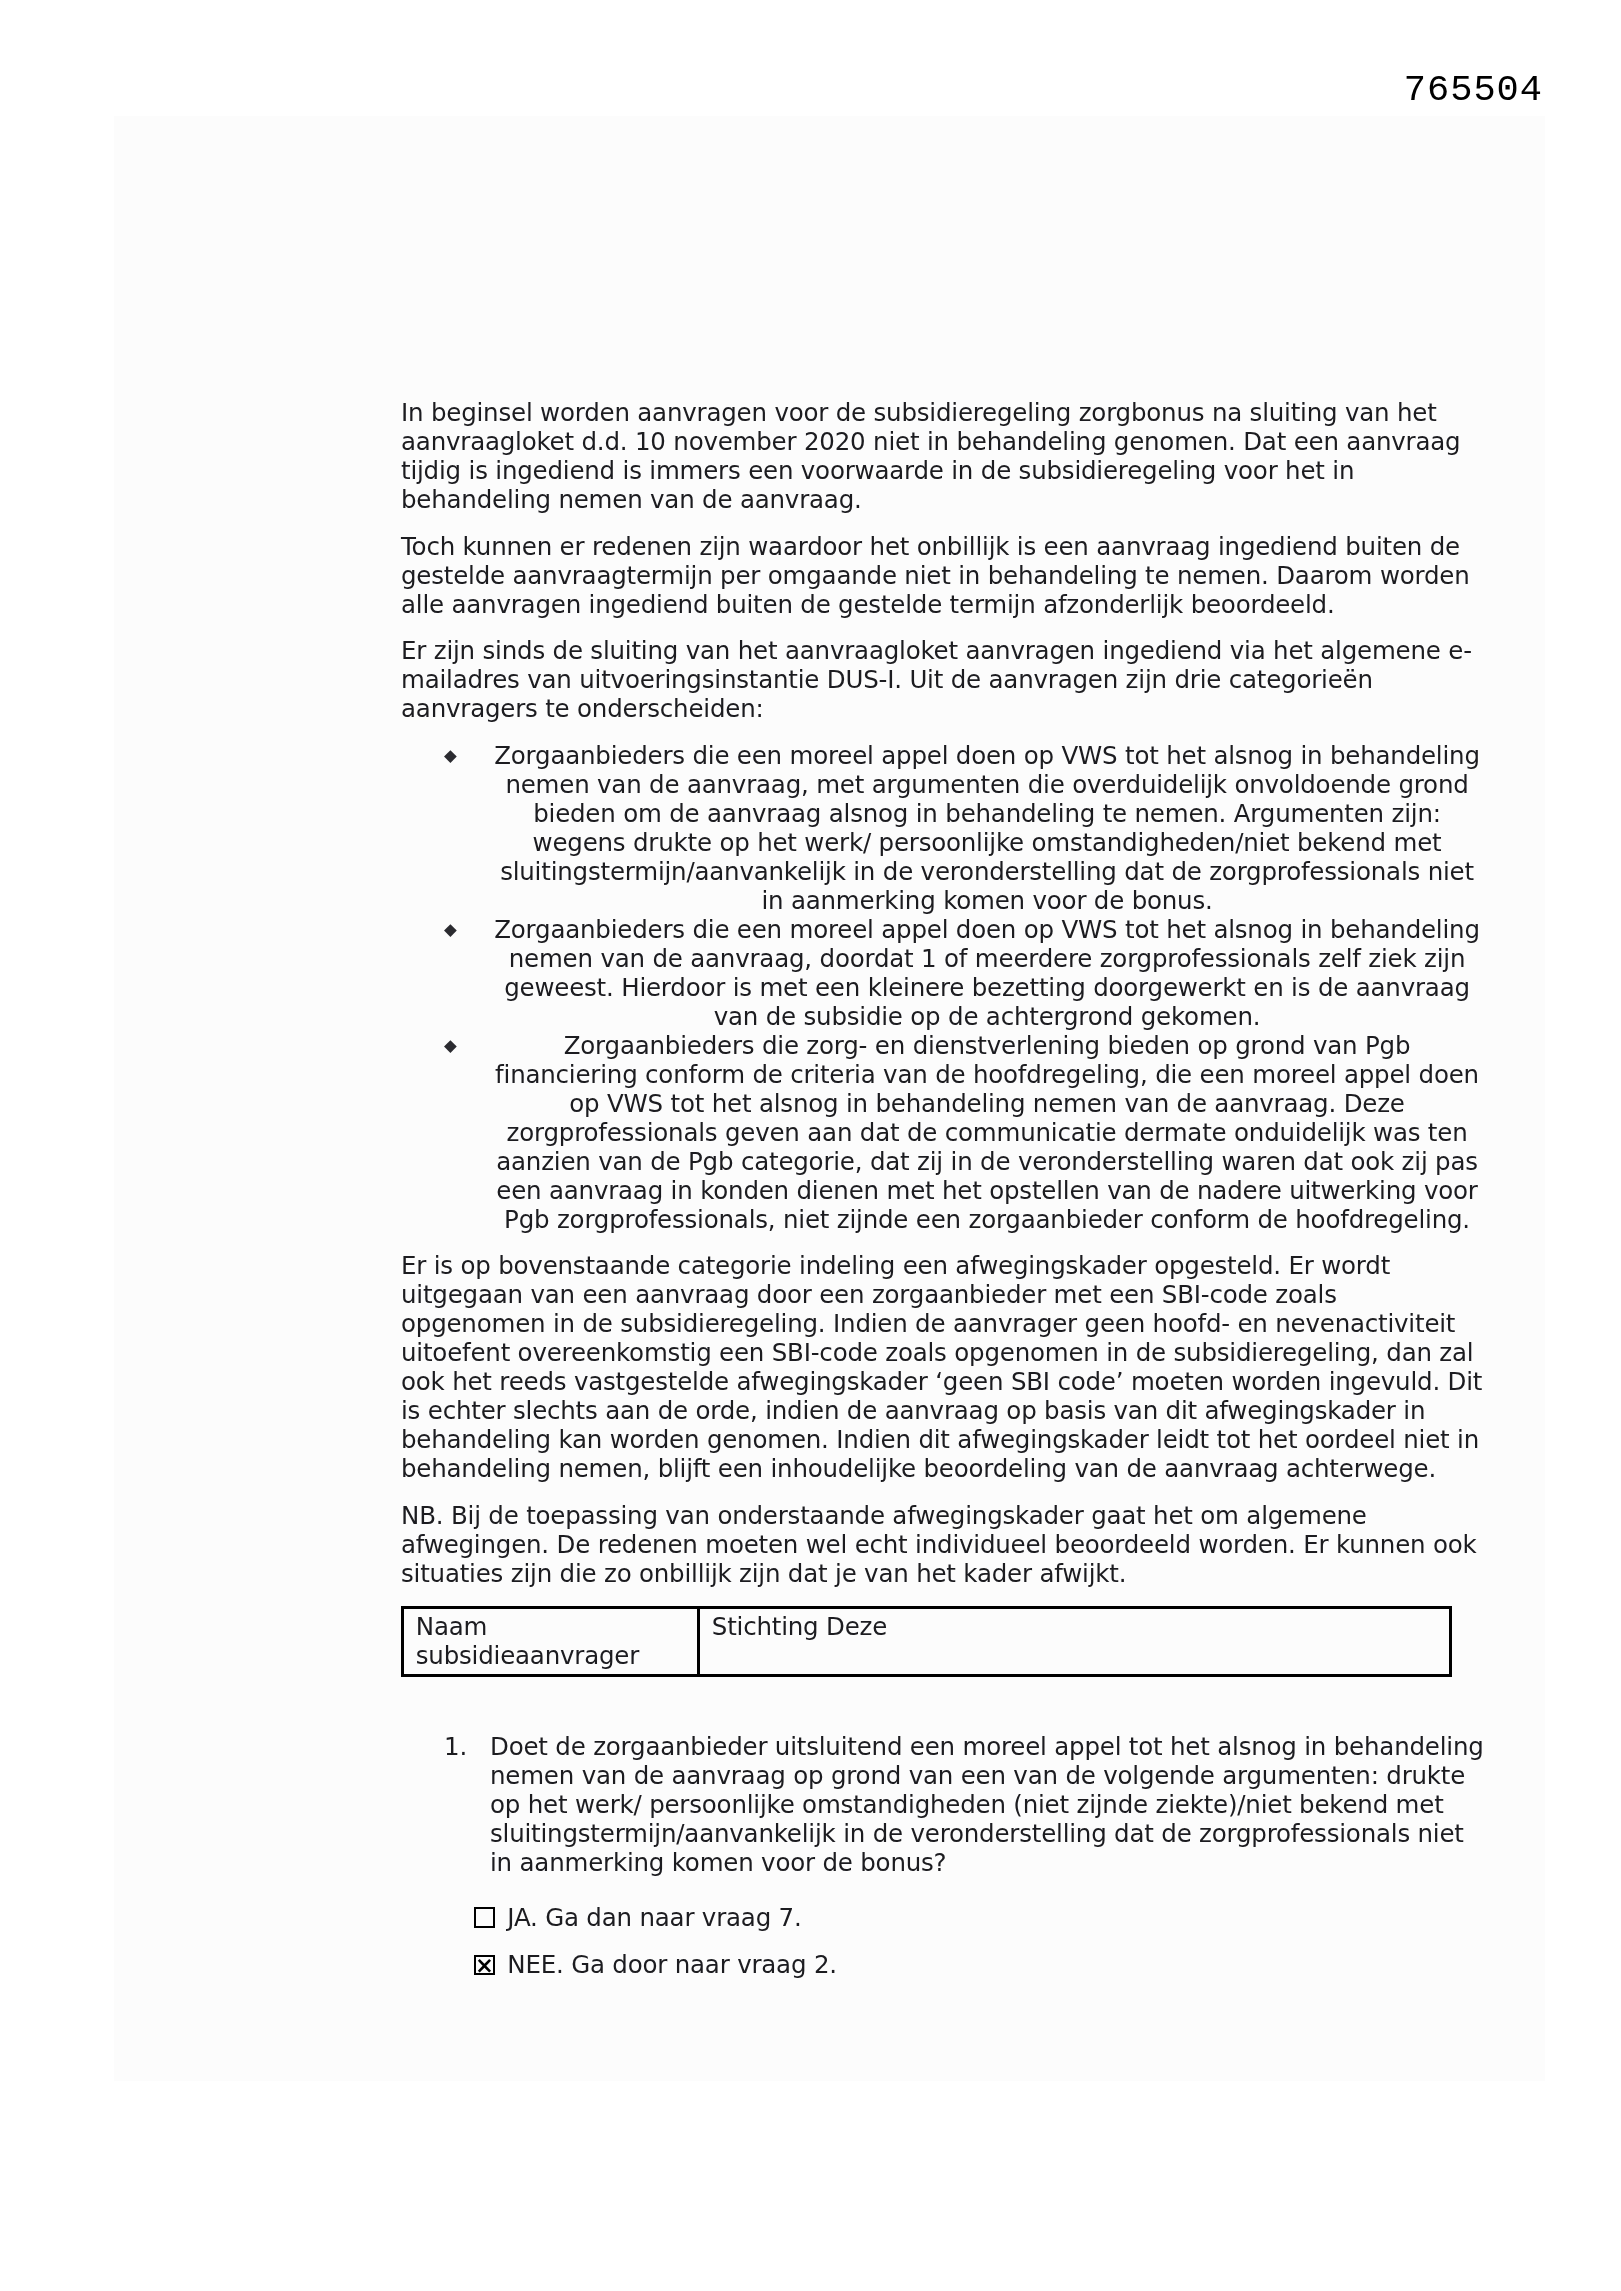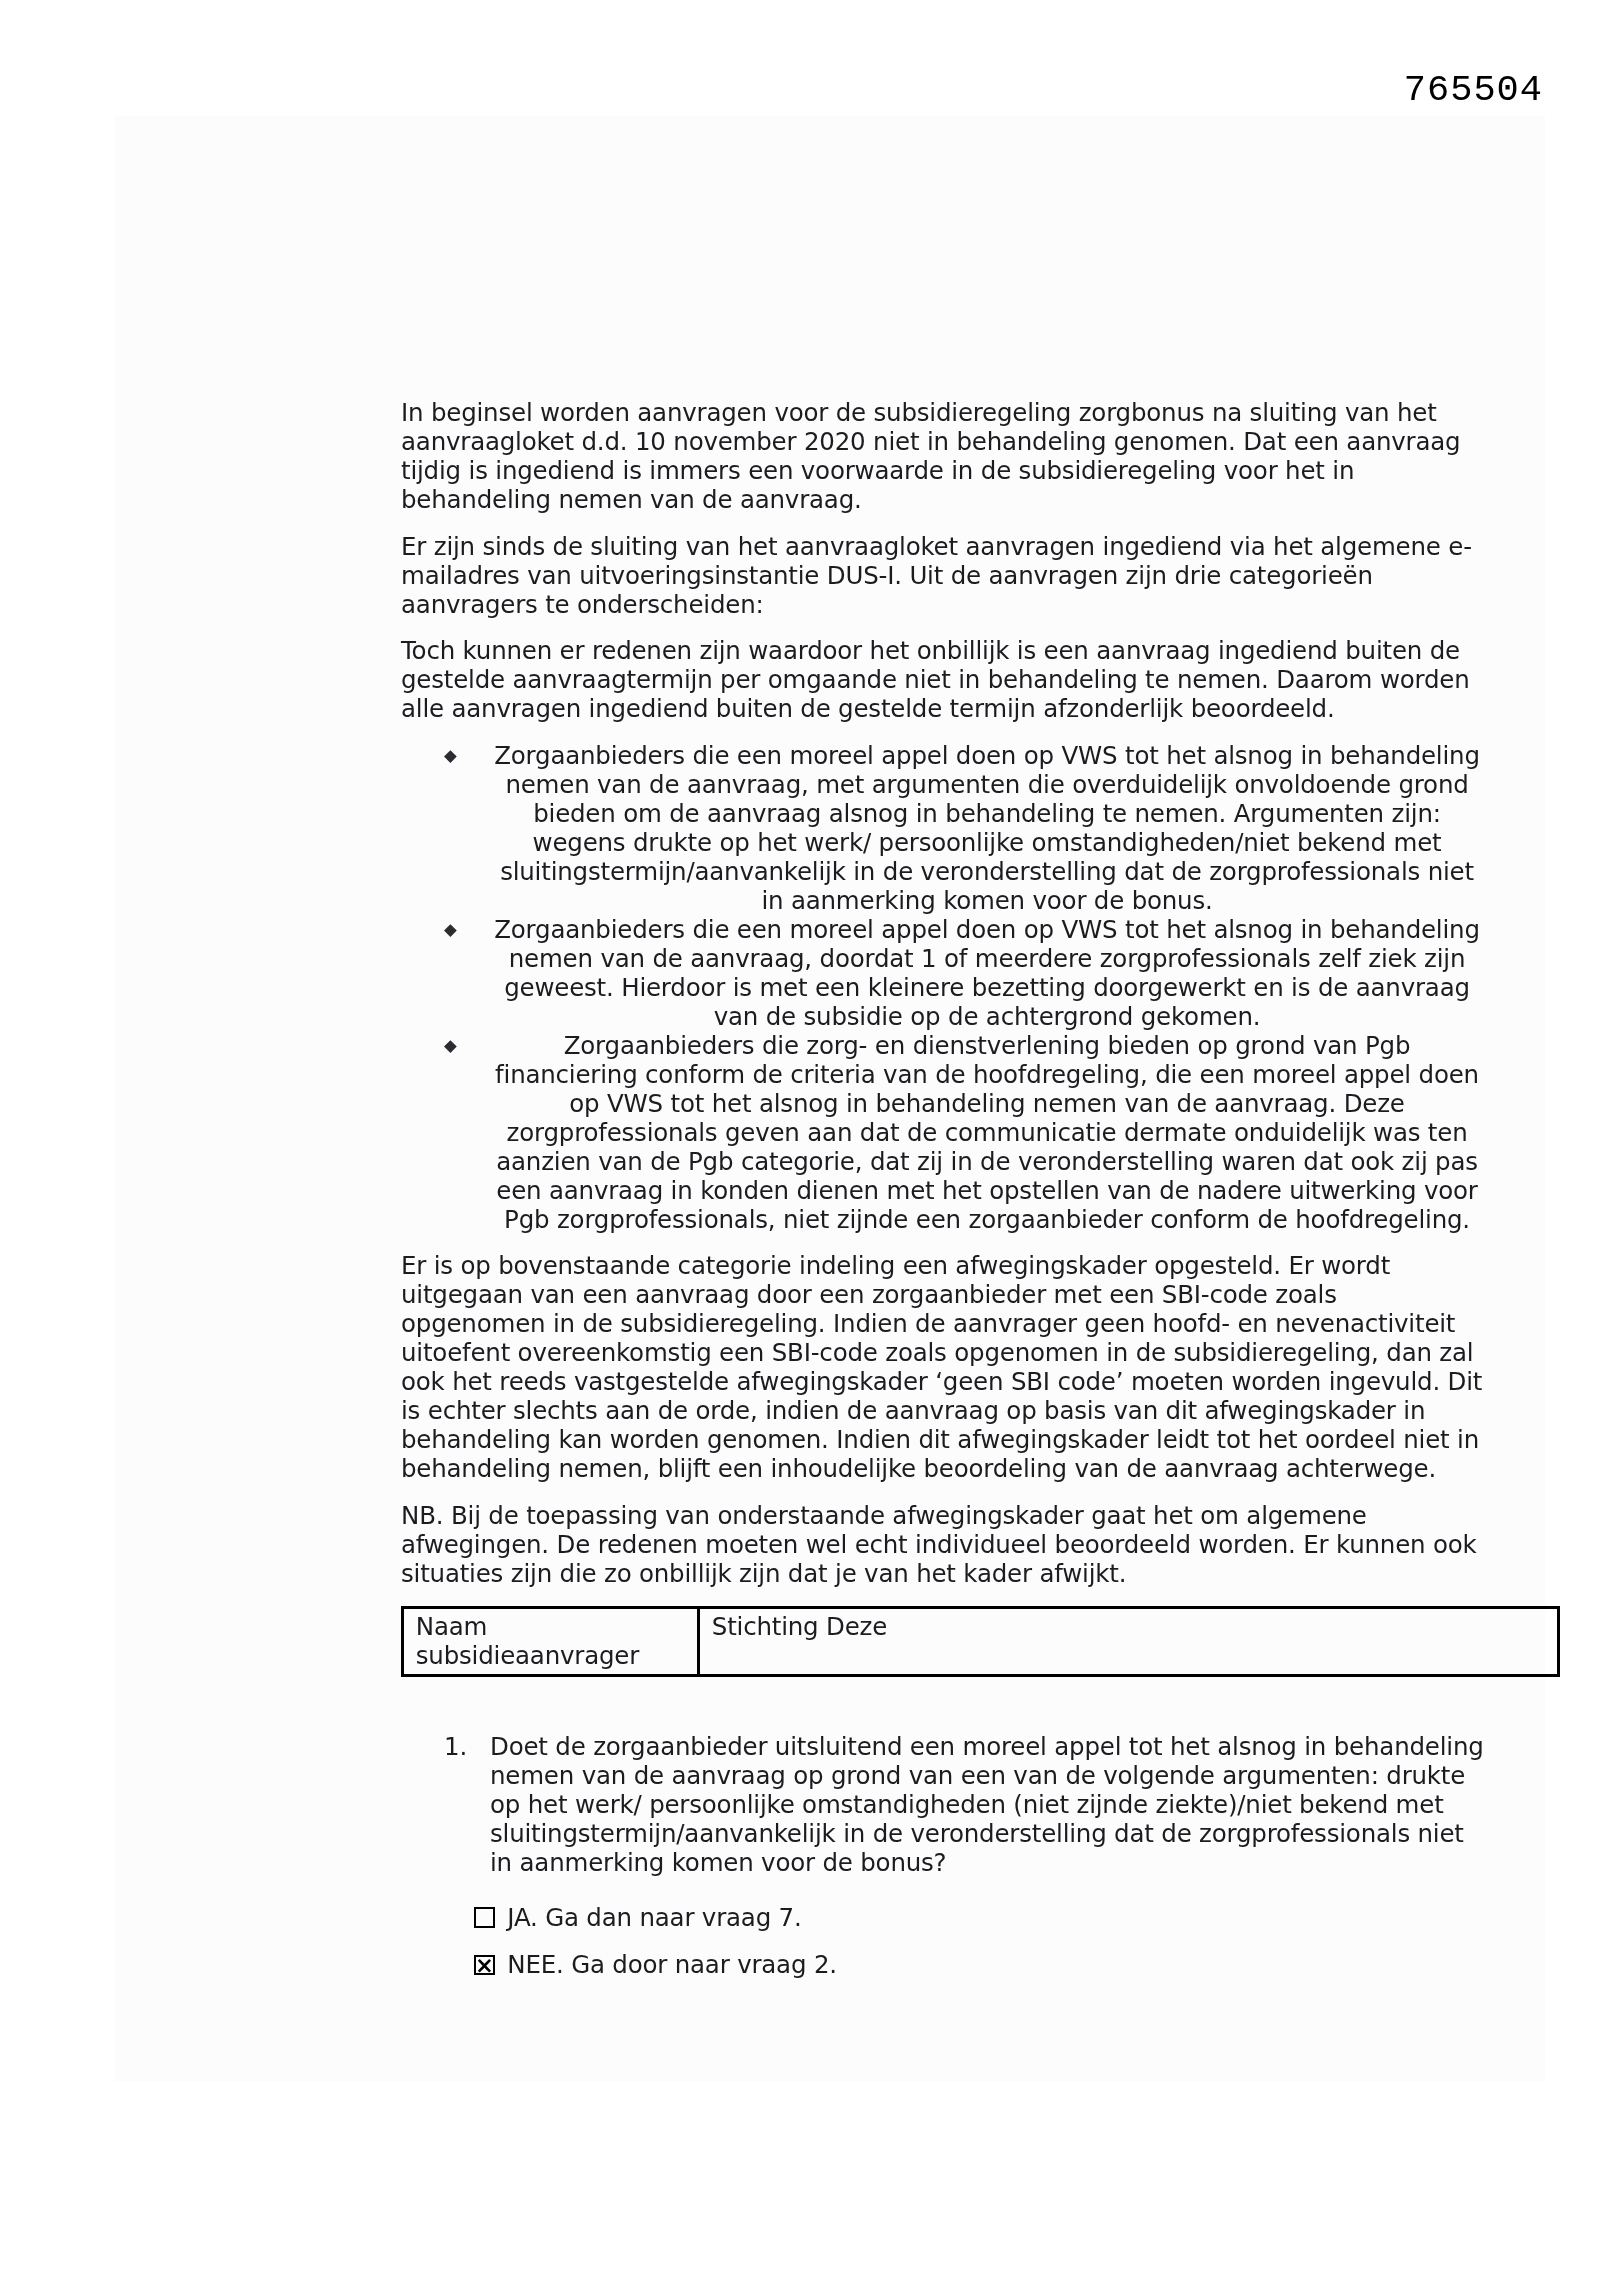--- a/index.html
+++ b/index.html
@@ -52,21 +52,21 @@
     transform:rotate(45deg);
   }
   .section-heading {
     font-size:23.5px;
     font-weight:bold;
     color:#101014;
     margin:25.5px 0 13.7px 0;
   }
   table.kv {
     border-collapse:collapse;
-    width:1159px;
+    width:1051px;
     margin-bottom:55px;
     table-layout:fixed;
   }
   table.kv td {
     border:3.9px solid #000;
     padding:3.9px 11.8px;
     height:55px;
     vertical-align:top;
     font-size:24.5px;
   }
@@ -102,22 +102,22 @@
 </head>
 <body>
 
 <div class="doc-number">765504</div>
 
 <div class="page">
   <div class="content">
 
 
     <p class="para">In beginsel worden aanvragen voor de subsidieregeling zorgbonus na sluiting van het aanvraagloket d.d. 10 november 2020 niet in behandeling genomen. Dat een aanvraag tijdig is ingediend is immers een voorwaarde in de subsidieregeling voor het in behandeling nemen van de aanvraag.</p>
+    <p class="para">Toch kunnen er redenen zijn waardoor het onbillijk is een aanvraag ingediend buiten de gestelde aanvraagtermijn per omgaande niet in behandeling te nemen. Daarom worden alle aanvragen ingediend buiten de gestelde termijn afzonderlijk beoordeeld.</p>
     <p class="para">Er zijn sinds de sluiting van het aanvraagloket aanvragen ingediend via het algemene e-mailadres van uitvoeringsinstantie DUS-I. Uit de aanvragen zijn drie categorieën aanvragers te onderscheiden:</p>
-    <p class="para">Toch kunnen er redenen zijn waardoor het onbillijk is een aanvraag ingediend buiten de gestelde aanvraagtermijn per omgaande niet in behandeling te nemen. Daarom worden alle aanvragen ingediend buiten de gestelde termijn afzonderlijk beoordeeld.</p>
 
     <ul class="bullets">
       <li>
         <span class="bullet-icon"></span>
         <span>Zorgaanbieders die een moreel appel doen op VWS tot het alsnog in behandeling nemen van de aanvraag, met argumenten die overduidelijk onvoldoende grond bieden om de aanvraag alsnog in behandeling te nemen. Argumenten zijn: wegens drukte op het werk/ persoonlijke omstandigheden/niet bekend met sluitingstermijn/aanvankelijk in de veronderstelling dat de zorgprofessionals niet in aanmerking komen voor de bonus.</span>
       </li>
       <li>
         <span class="bullet-icon"></span>
         <span>Zorgaanbieders die een moreel appel doen op VWS tot het alsnog in behandeling nemen van de aanvraag, doordat 1 of meerdere zorgprofessionals zelf ziek zijn geweest. Hierdoor is met een kleinere bezetting doorgewerkt en is de aanvraag van de subsidie op de achtergrond gekomen.</span>
       </li>

